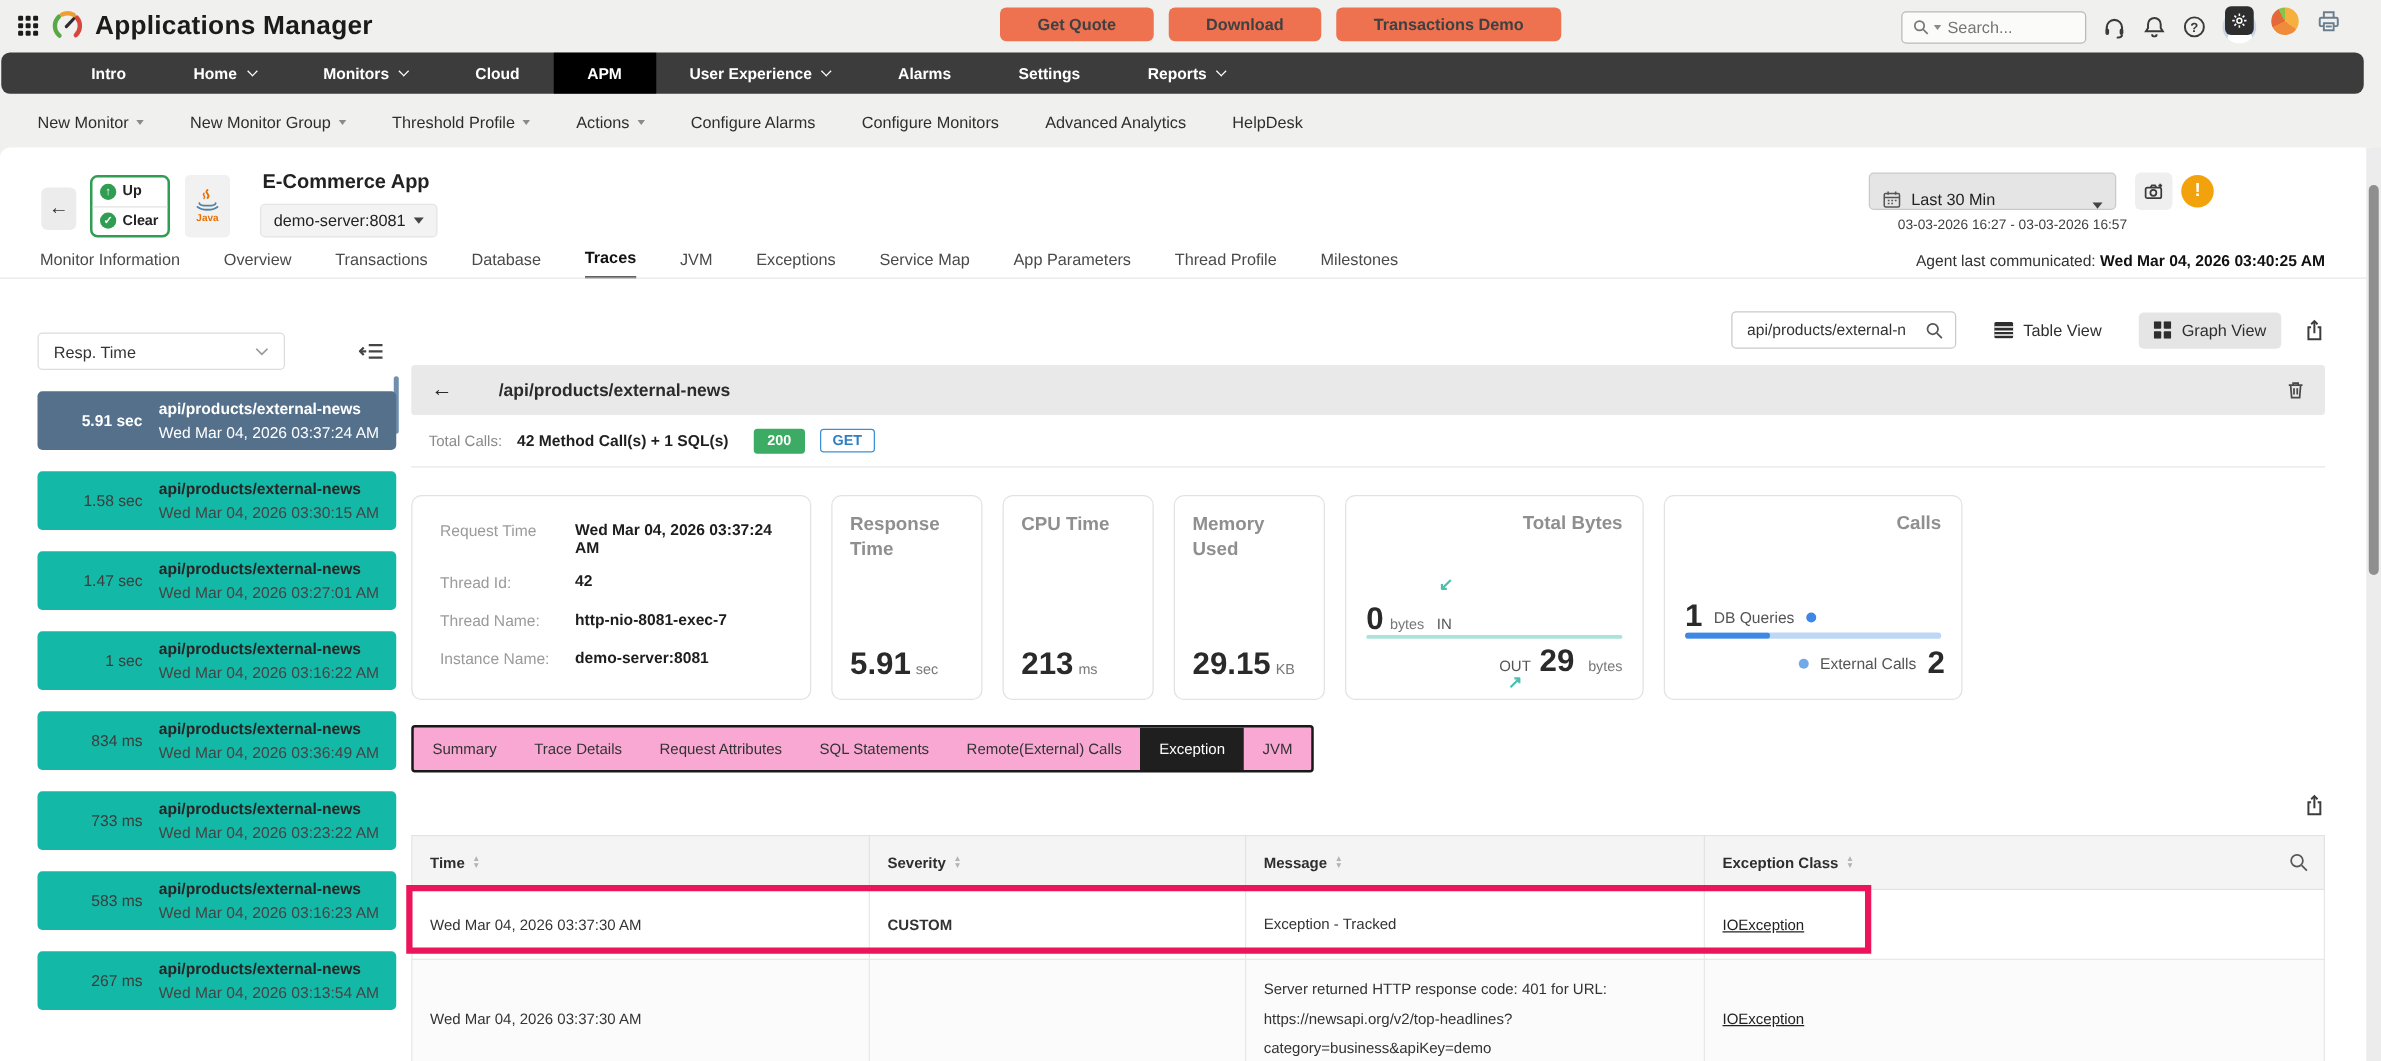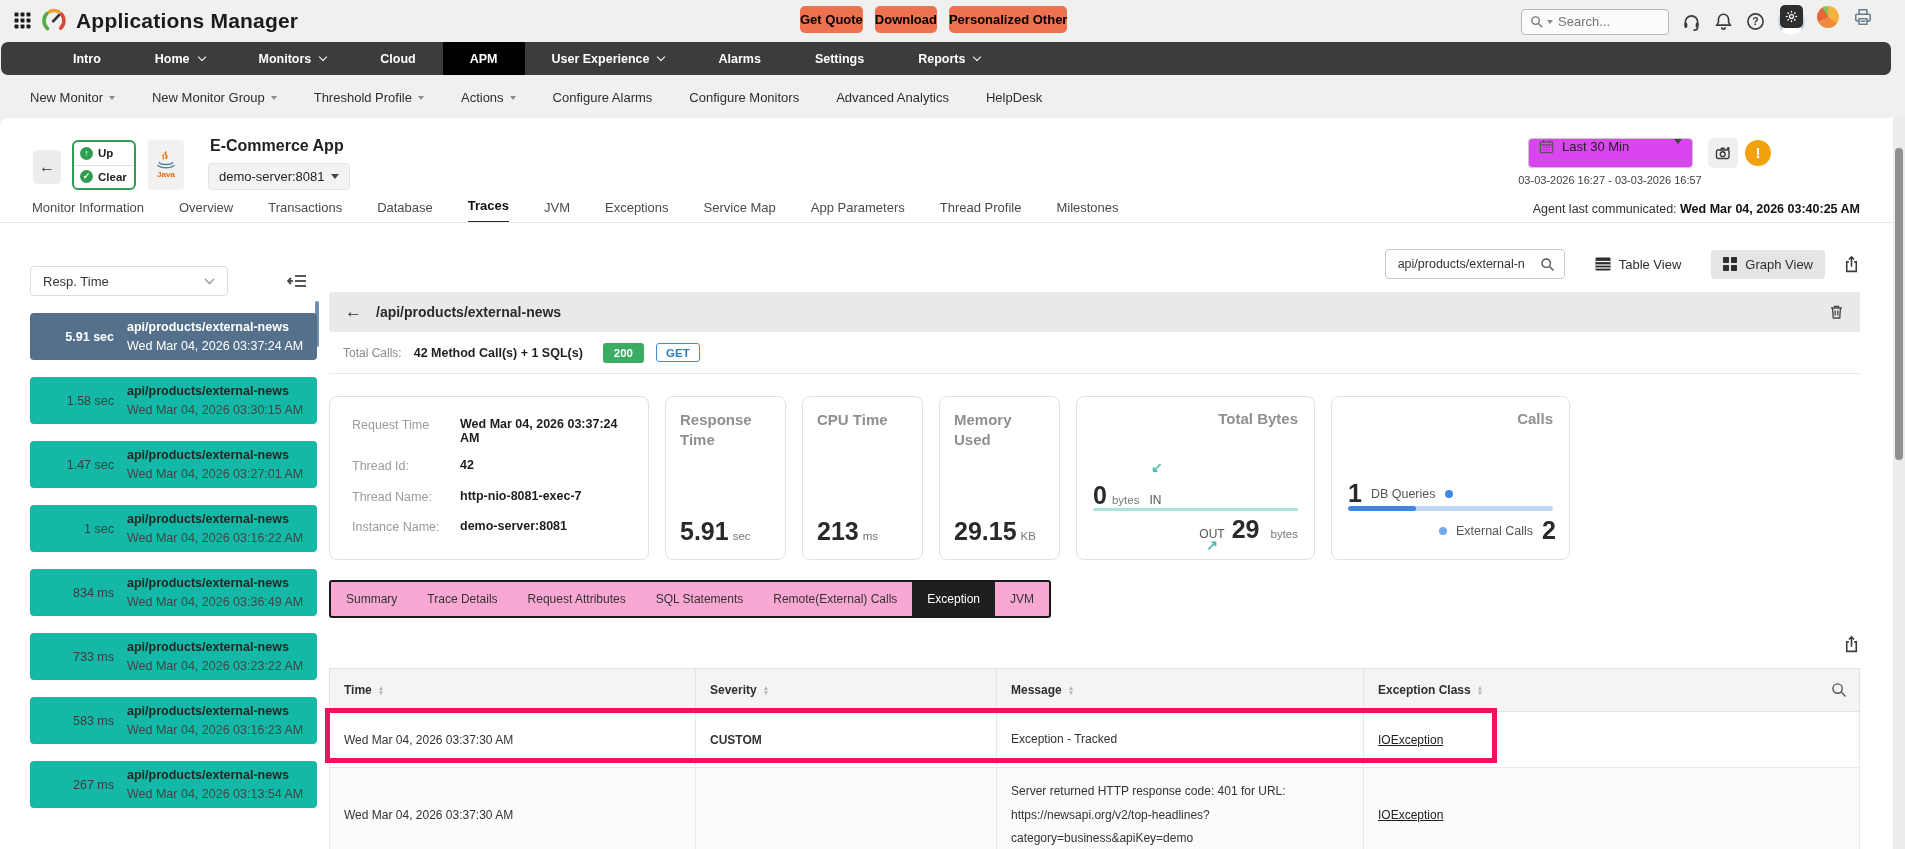--- a/index.html
+++ b/index.html
@@ -9,22 +9,22 @@
     background:#f0f1ee; color:#222;
     font-family:"Liberation Sans", sans-serif; font-size:13px;
   }
   svg { display:block; }
 
   
   .topbar { position:absolute; top:0; left:0; right:0; height:42px; }
   .logo-group { position:absolute; left:14px; top:7px; display:flex; align-items:center; gap:9px; }
   .app-title { font-size:21px; font-weight:bold; color:#1b1b1b; letter-spacing:.2px; }
   .cta-group { position:absolute; left:800px; top:6px; display:flex; gap:12px; }
-  .cta-btn { background:#ee7150; color:#000000; font-weight:bold; font-size:13px; border:none;
-    border-radius:5px; padding:6px 0; cursor:pointer; font-family:inherit; }
+  .cta-btn { background:#ee7150; color:#404040; font-weight:bold; font-size:13px; border:none;
+    border-radius:5px; padding:6px 30px; cursor:pointer; font-family:inherit; }
   .top-right { position:absolute; right:100px; top:8px; display:flex; align-items:center; gap:13px; }
   .top-search { display:flex; align-items:center; border:1.5px solid #b9b9b9; border-radius:4px;
     height:26px; padding:0 8px; background:#fbfbf9; gap:3px; }
   .top-search input { border:none; outline:none; background:transparent; font-size:13px; width:104px;
     color:#555; font-family:inherit; }
   .mini-tri { width:0; height:0; border-left:3px solid transparent; border-right:3px solid transparent;
     border-top:4px solid #8a8a8a; }
   .avatar { width:27px; height:27px; border-radius:50%; background:#ccd5e3; overflow:hidden; position:relative; }
   .avatar .head { position:absolute; left:8.5px; top:5px; width:10px; height:10px; border-radius:50%; background:#fff; }
   .avatar .body { position:absolute; left:3.5px; top:16px; width:20px; height:14px; border-radius:50%; background:#fff; }
@@ -65,22 +65,22 @@
     line-height:13px; text-align:center; font-weight:bold; flex:none; }
   .status-label { font-size:11.5px; font-weight:bold; color:#222; }
   .java-badge { position:absolute; left:148px; top:22px; width:36px; height:50px; background:#f1f1f1;
     border-radius:4px; display:flex; align-items:center; justify-content:center; }
   .monitor-title { position:absolute; left:210px; top:19px; font-size:16px; font-weight:bold; color:#222; }
   .instance-dd { position:absolute; left:208px; top:45px; width:142px; height:27px; background:#f3f3f3;
     border:1px solid #e4e4e4; border-radius:4px; display:flex; align-items:center;
     justify-content:space-between; padding:0 10px; font-size:13px; color:#222; cursor:pointer; }
   .tri-d { width:0; height:0; border-left:4px solid transparent; border-right:4px solid transparent;
     border-top:5px solid #444; }
-  .time-dd { position:absolute; right:212px; top:20px; width:165px; height:30px; background:#d946ef;
-    border:1px solid #c9c9c9; border-radius:4px; display:flex; align-items:flex-start; gap:8px;
+  .time-dd { position:absolute; right:212px; top:20px; width:198px; height:30px; background:#e5e5e5;
+    border:1px solid #c9c9c9; border-radius:4px; display:flex; align-items:flex-end; gap:8px;
     padding:0 10px; font-size:13px; color:#222; cursor:pointer; }
   .time-dd .tri-d { margin-left:auto; }
   .date-range { position:absolute; right:190px; top:56px; width:210px; text-align:center;
     font-size:11px; color:#3f3f3f; }
   .camera-btn { position:absolute; right:167px; top:20px; width:30px; height:30px; background:#efefef;
     border:none; border-radius:5px; cursor:pointer; display:flex; align-items:center; justify-content:center; }
   .warn-circle { position:absolute; right:134px; top:22px; width:26px; height:26px; border-radius:50%;
     background:#f2a20d; color:#fff; font-weight:bold; font-size:15px; text-align:center;
     line-height:26px; cursor:pointer; }
 
@@ -125,21 +125,21 @@
     font-family:inherit; }
   .view-btn { display:flex; align-items:center; gap:8px; font-size:13px; color:#2e2e2e;
     padding:7px 12px; border-radius:4px; cursor:pointer; white-space:nowrap; }
   .view-btn.active { background:#e5e5e5; }
   .icon-btn { cursor:pointer; background:none; border:none; padding:0; }
 
   .trace-bar { margin-top:13px; height:40px; background:#e9e9e9; border-radius:3px; display:flex;
     align-items:center; padding:0 16px; gap:14px; }
   .trace-bar .back { font-size:17px; color:#2b2b2b; cursor:pointer; background:none; border:none;
     font-family:inherit; padding:0; }
-  .trace-path { font-size:14px; font-weight:bold; color:#2b2b2b; }
+  .trace-path { font-size:14px; font-weight:bold; color:#2b2b2b;margin-left:23px; }
   .trash-btn { margin-left:auto; cursor:pointer; background:none; border:none; padding:0; }
 
   .calls-row { height:42px; display:flex; align-items:center; gap:12px; padding:0 14px;
     border-bottom:1px solid #e8e8e8; }
   .tc-label { font-size:12px; color:#8a8a8a; }
   .tc-value { font-size:12.5px; font-weight:bold; color:#1f1f1f; margin-right:8px; }
   .badge-200 { background:#3cab63; color:#fff; font-size:11.5px; font-weight:bold; border-radius:3px;
     padding:4px 11px; cursor:default; }
   .badge-get { border:1.5px solid #3d8fd6; color:#2f7ec2; font-size:11.5px; font-weight:bold;
     border-radius:3px; padding:2.5px 9px; background:#fff; cursor:default; }
@@ -230,21 +230,21 @@
         <line x1="15.5" y1="17" x2="22.5" y2="9.5" stroke="#2c2c2c" stroke-width="3" stroke-linecap="round"></line>
       </svg>
     </span>
     <span class="app-title">Applications Manager</span>
   </div>
 
   <div class="cta-group">
 
   <button class="cta-btn">Get Quote</button>
       <button class="cta-btn">Download</button>
-      <button class="cta-btn">Personalized Other</button>
+      <button class="cta-btn">Transactions Demo</button>
     </div>
 
   <div class="top-right">
     <div class="top-search">
       <span>
         <svg width="14" height="14" viewBox="0 0 15 15" fill="none" stroke="#777" stroke-width="1.5">
           <circle cx="6" cy="6" r="4"></circle>
             <line x1="9" y1="9" x2="13" y2="13"></line>
         </svg>
       </span>

